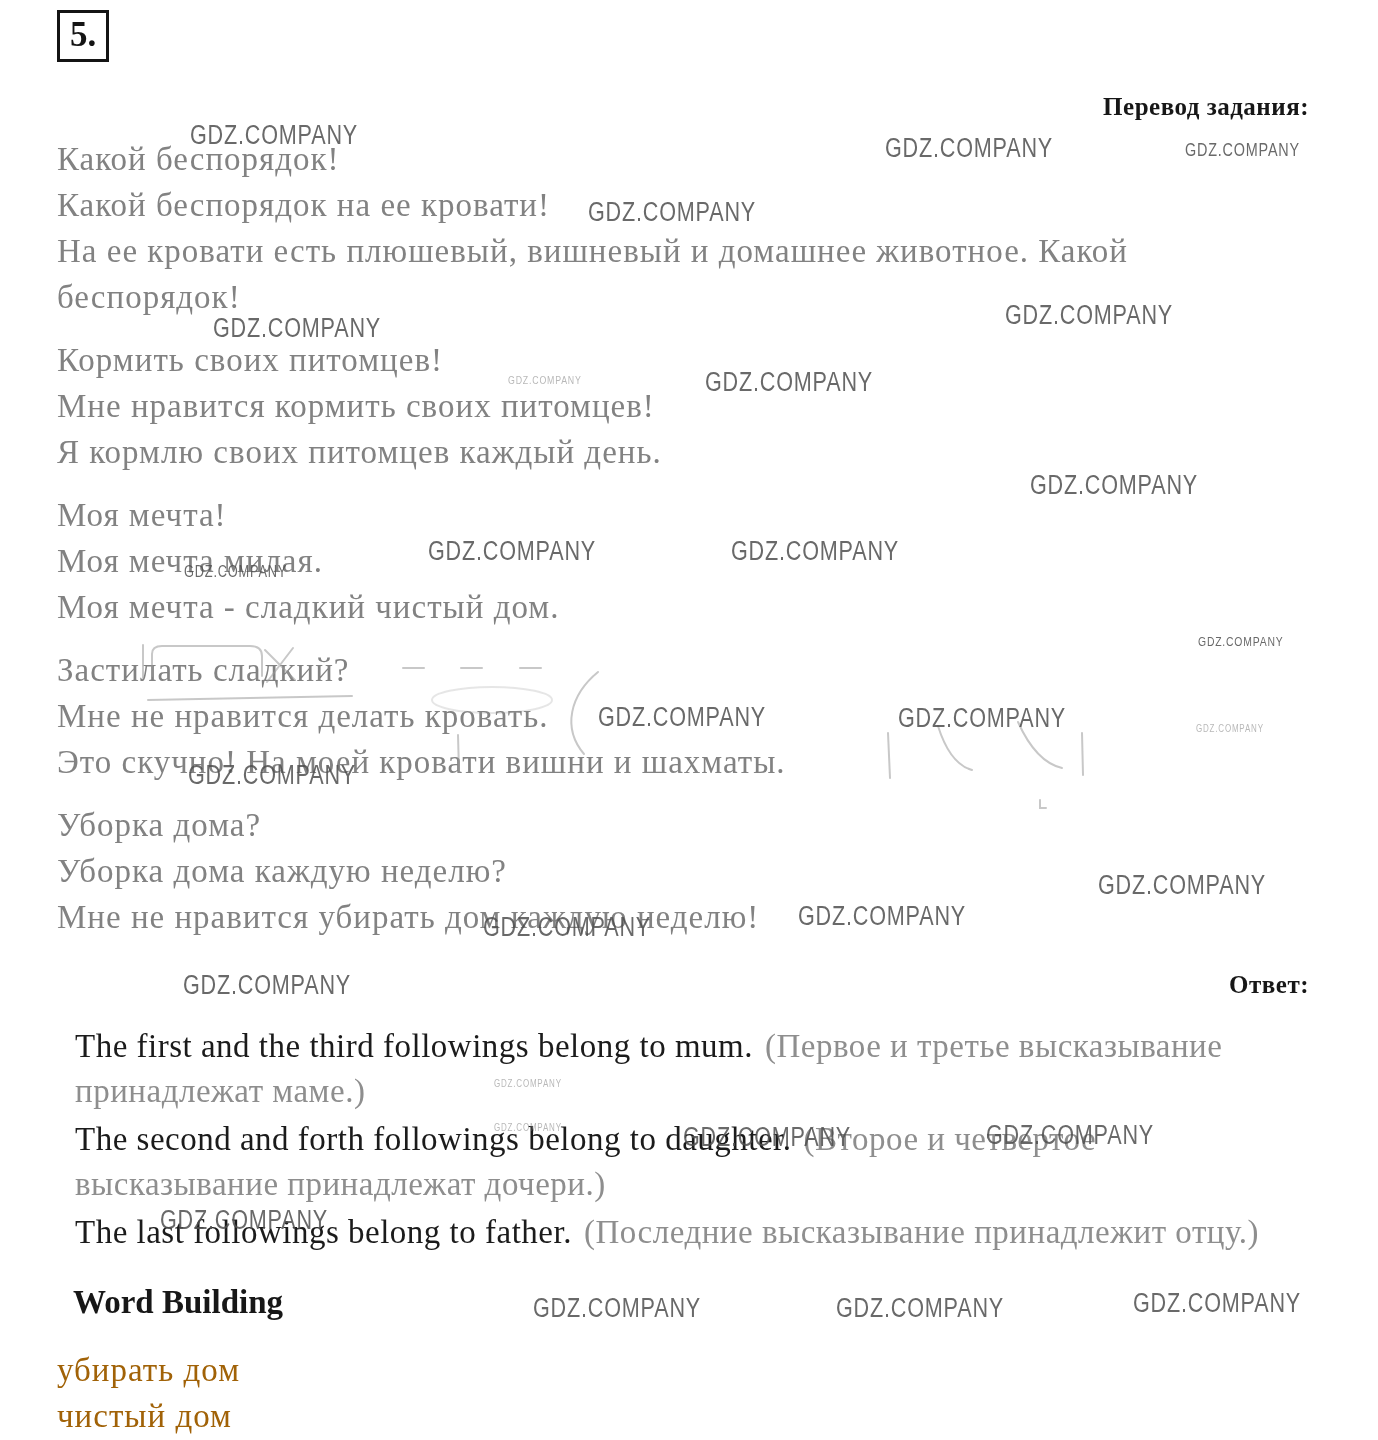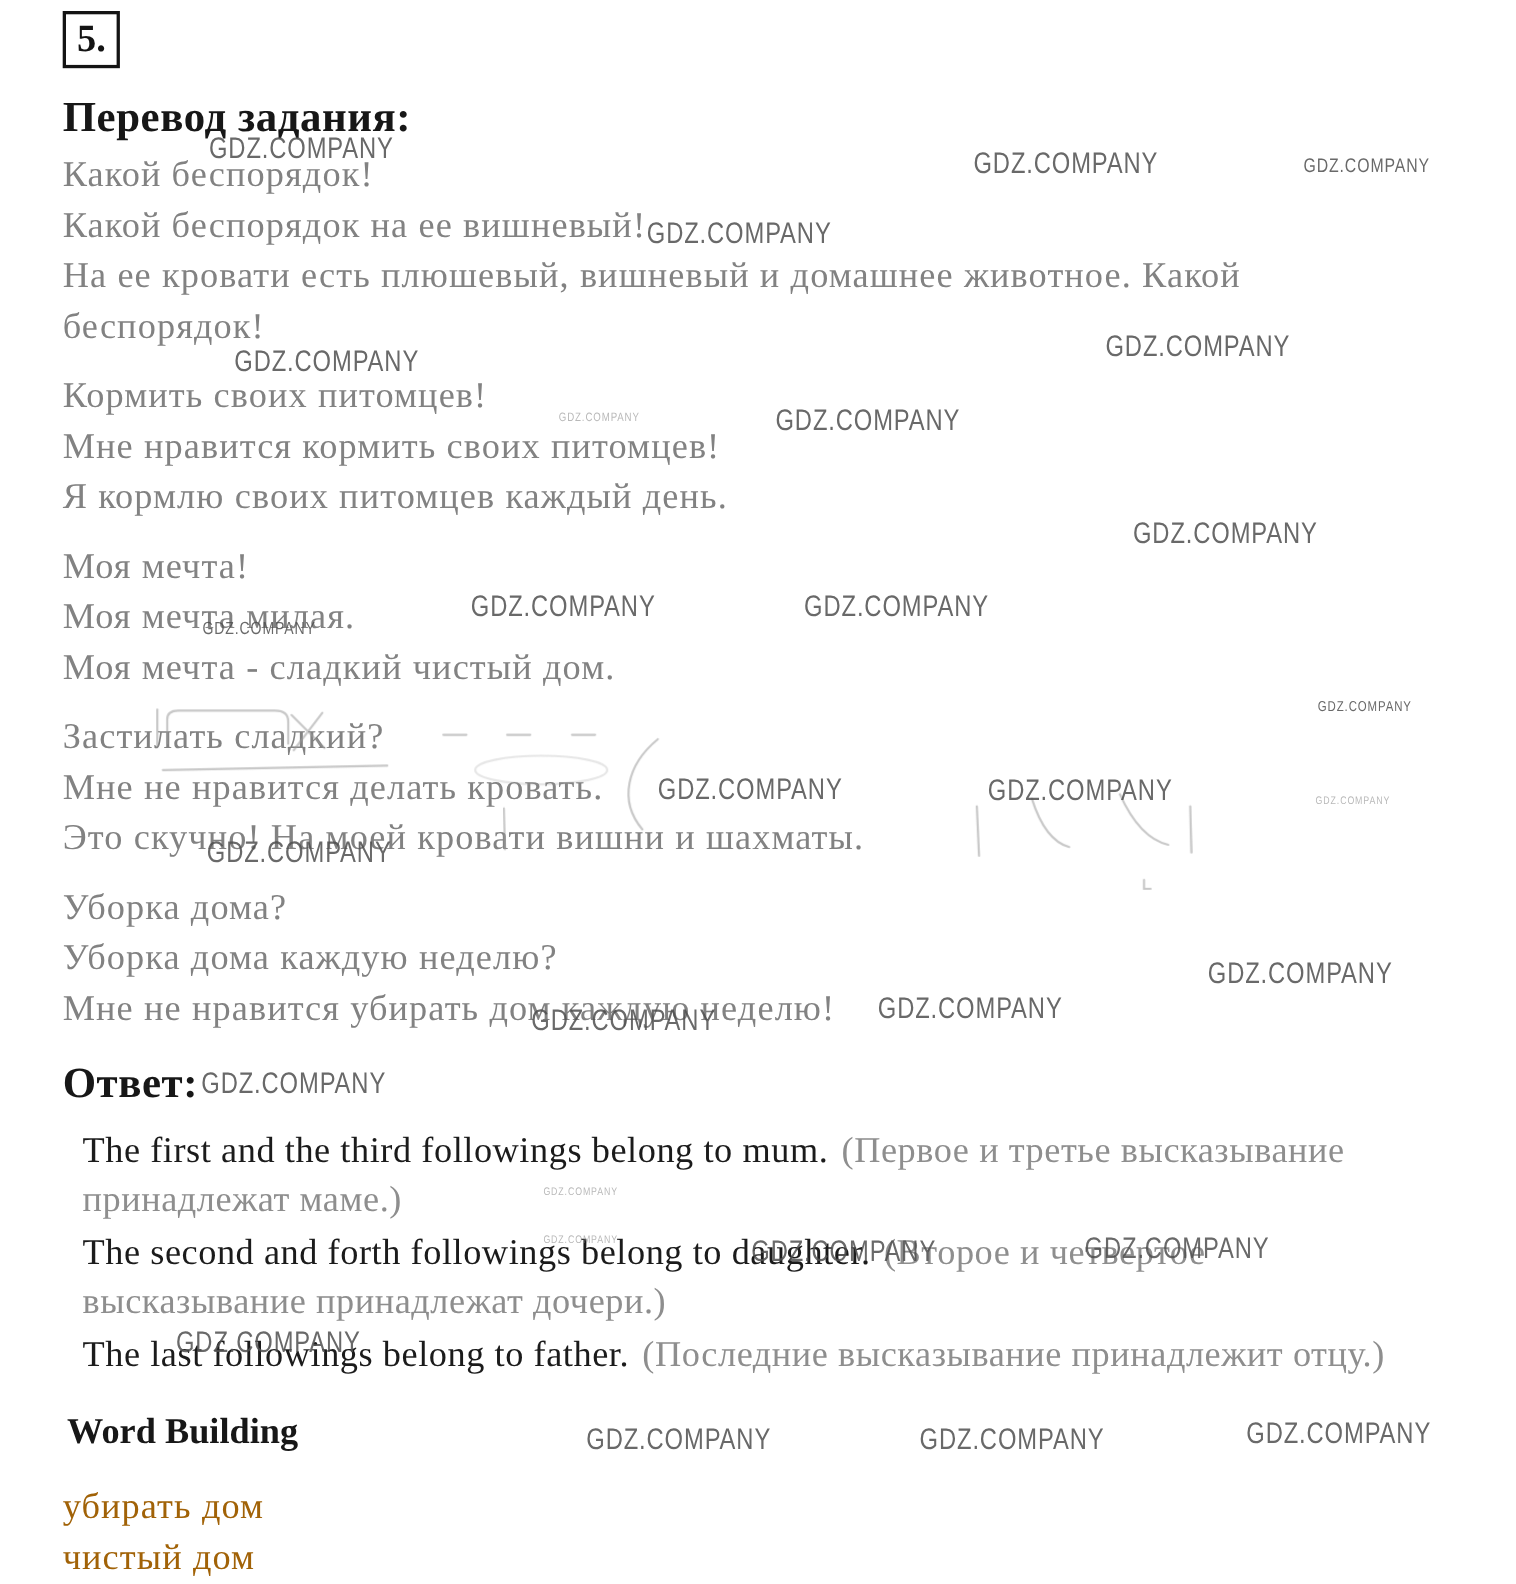--- a/index.html
+++ b/index.html
@@ -18,32 +18,33 @@
   .task-box {
     display: inline-block;
     border: 3px solid #141414;
     padding: 0 10px 2px 10px;
     font-size: 35px;
     font-weight: bold;
     color: #141414;
     line-height: 44px;
   }
   h1.sec-heading, h2.sec-heading {
-    font-size: 39px;
+    font-size: 25px;
     font-weight: bold;
     color: #171717;
     margin: 24px 0 8px 0;
     line-height: 42px;
     letter-spacing: 0.5px;
+    text-align: right;
   }
   h2.wb-heading {
     font-size: 33px;
     font-weight: bold;
     color: #171717;
-    margin: 26px 0 0 4px;
+    margin: 26px 0 0 16px;
     line-height: 42px;
   }
   .para { margin: 0 0 17px 0; }
   .para p {
     margin: 0;
     font-size: 33px;
     line-height: 46px;
     color: #828282;
     letter-spacing: 1px;
   }
@@ -93,21 +94,21 @@
 <div class="content">
 
   <div class="task-box">
     <span>5.</span>
   </div>
 
   <h1 class="sec-heading">Перевод задания:</h1>
 
   <div class="para">
     <p>Какой беспорядок!</p>
-    <p>Какой беспорядок на ее вишневый!</p>
+    <p>Какой беспорядок на ее кровати!</p>
     <p>На ее кровати есть плюшевый, вишневый и домашнее животное. Какой беспорядок!</p>
   </div>
 
   <div class="para">
     <p>Кормить своих питомцев!</p>
     <p>Мне нравится кормить своих питомцев!</p>
     <p>Я кормлю своих питомцев каждый день.</p>
   </div>
 
   <div class="para">

